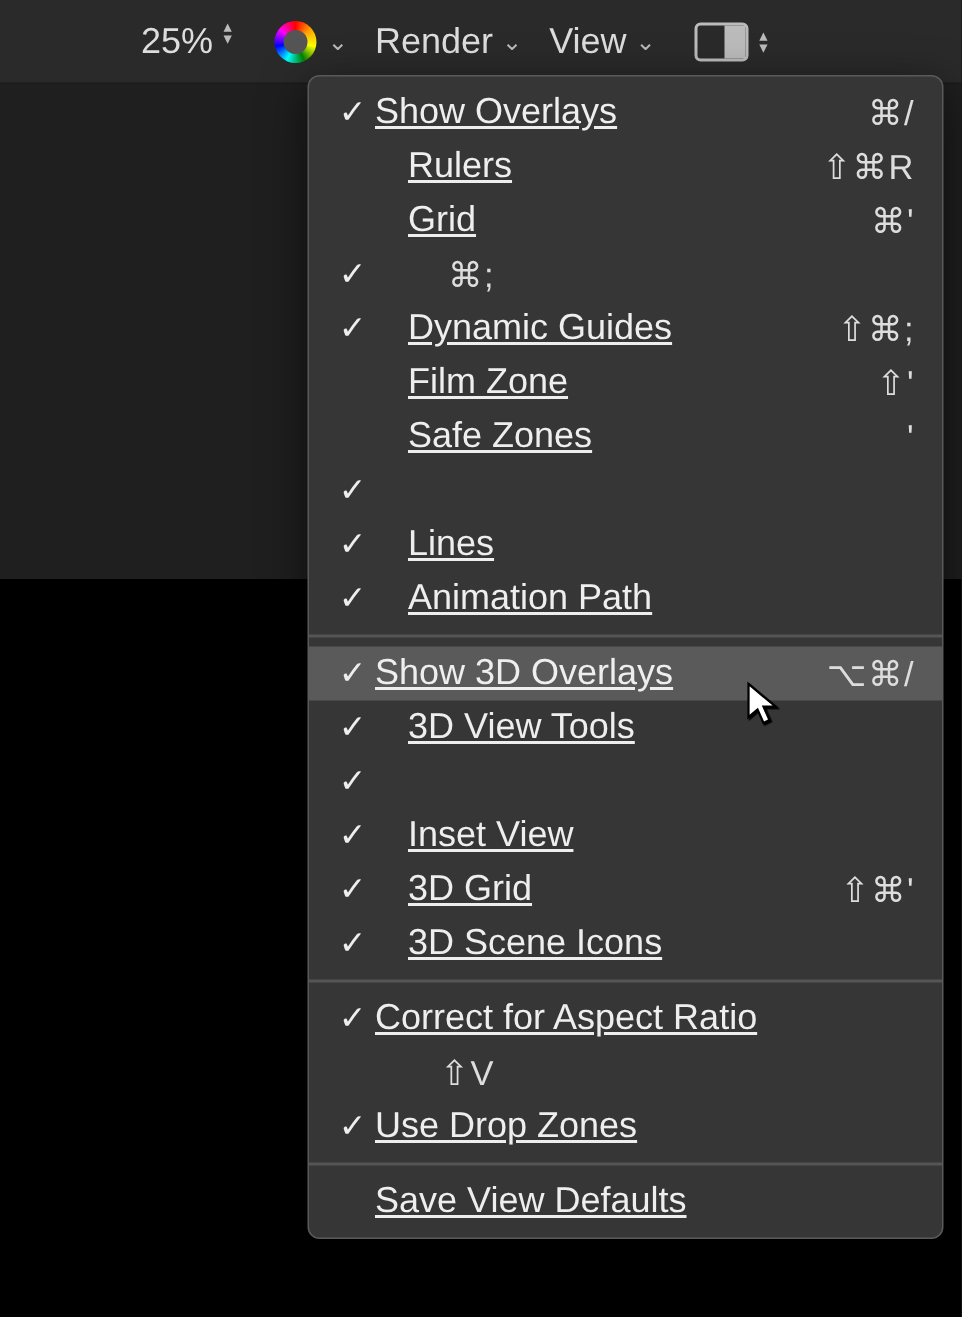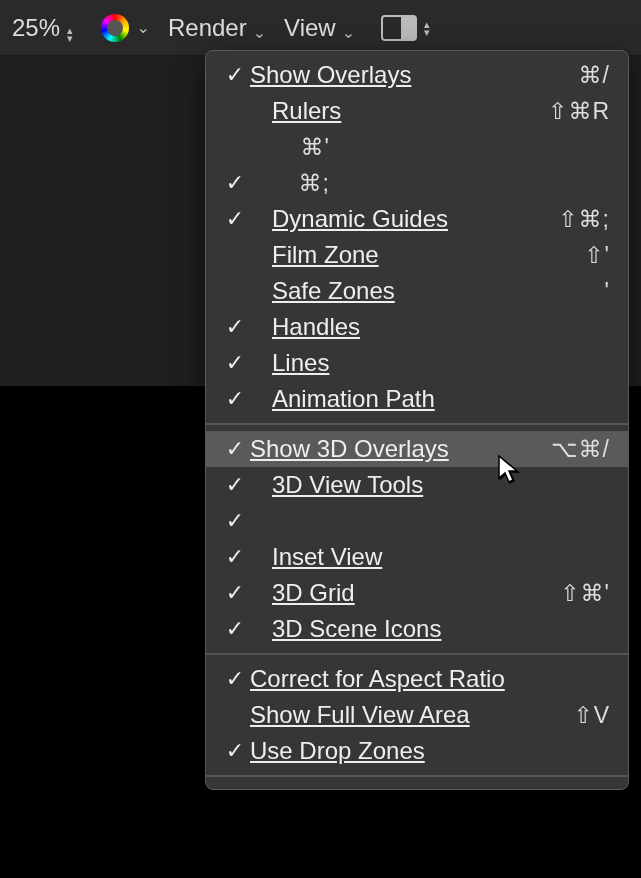--- a/index.html
+++ b/index.html
@@ -19,23 +19,24 @@
       height: 56px;
       background: #2a2a2a;
       display: flex;
       align-items: center;
       padding: 0 12px;
       gap: 18px;
       border-bottom: 1px solid #1a1a1a;
     }
     .zoom-control {
       display: flex;
-      align-items: flex-end;
+      align-items: flex-start;
       color: #ddd;
       font-size: 24px;
+      margin-left: 82px;
       gap: 4px;
     }
     .stepper-arrows {
       display: flex;
       flex-direction: column;
       line-height: 8px;
       font-size: 11px;
       color: #bbb;
       margin-left: 3px;
     }
@@ -60,21 +61,21 @@
       margin-left: 10px;
     }
     .chevron {
       color: #bbb;
       font-size: 16px;
     }
     .toolbar-btn {
       color: #ddd;
       font-size: 24px;
       display: flex;
-      align-items: flex-end;
+      align-items: center;
       gap: 6px;
     }
     .panel-icon {
       width: 36px;
       height: 26px;
       border: 2px solid #bbb;
       border-radius: 4px;
       display: flex;
       margin-left: 8px;
     }
@@ -205,20 +206,21 @@
       <span class="label-col">Show Overlays</span>
       <span class="shortcut-col">⌘/</span>
     </div>
     <div class="menu-item">
       <span class="check-col"></span>
       <span class="label-col indented">Rulers</span>
       <span class="shortcut-col">⇧⌘R</span>
     </div>
     <div class="menu-item">
       <span class="check-col"></span>
+      <span class="label-col indented">Grid</span>
       <span class="shortcut-col">⌘'</span>
     </div>
     <div class="menu-item">
       <span class="check-col">✓</span>
       <span class="shortcut-col">⌘;</span>
     </div>
     <div class="menu-item">
       <span class="check-col">✓</span>
       <span class="label-col indented">Dynamic Guides</span>
       <span class="shortcut-col">⇧⌘;</span>
@@ -228,21 +230,20 @@
       <span class="label-col indented">Film Zone</span>
       <span class="shortcut-col">⇧'</span>
     </div>
     <div class="menu-item">
       <span class="check-col"></span>
       <span class="label-col indented">Safe Zones</span>
       <span class="shortcut-col">'</span>
     </div>
     <div class="menu-item">
       <span class="check-col">✓</span>
-      <span class="label-col indented">Handles</span>
       <span class="shortcut-col"></span>
     </div>
     <div class="menu-item">
       <span class="check-col">✓</span>
       <span class="label-col indented">Lines</span>
       <span class="shortcut-col"></span>
     </div>
     <div class="menu-item">
       <span class="check-col">✓</span>
       <span class="label-col indented">Animation Path</span>
@@ -279,28 +280,32 @@
       <span class="shortcut-col"></span>
     </div>
     <div class="menu-separator"></div>
     <div class="menu-item">
       <span class="check-col">✓</span>
       <span class="label-col">Correct for Aspect Ratio</span>
       <span class="shortcut-col"></span>
     </div>
     <div class="menu-item">
       <span class="check-col"></span>
-      <span class="label-col">Show Full View Area</span>
       <span class="shortcut-col">⇧V</span>
     </div>
     <div class="menu-item">
       <span class="check-col">✓</span>
       <span class="label-col">Use Drop Zones</span>
       <span class="shortcut-col"></span>
     </div>
     <div class="menu-separator"></div>
+    <div class="menu-item">
+      <span class="check-col"></span>
+      <span class="label-col">Save View Defaults</span>
+      <span class="shortcut-col"></span>
+    </div>
   </div>
 
 <div class="cursor">
   <svg width="24" height="30" viewBox="0 0 24 30">
     <path d="M2 2 L2 24 L8 19 L12 28 L16 26 L12 17 L20 17 Z" fill="white" stroke="black" stroke-width="1.5"></path>
   </svg>
 </div>
 
 </body></html>

